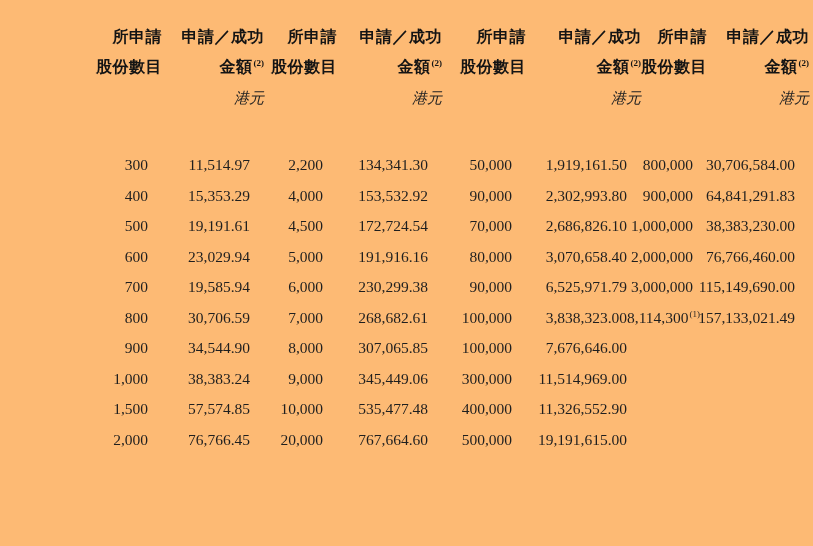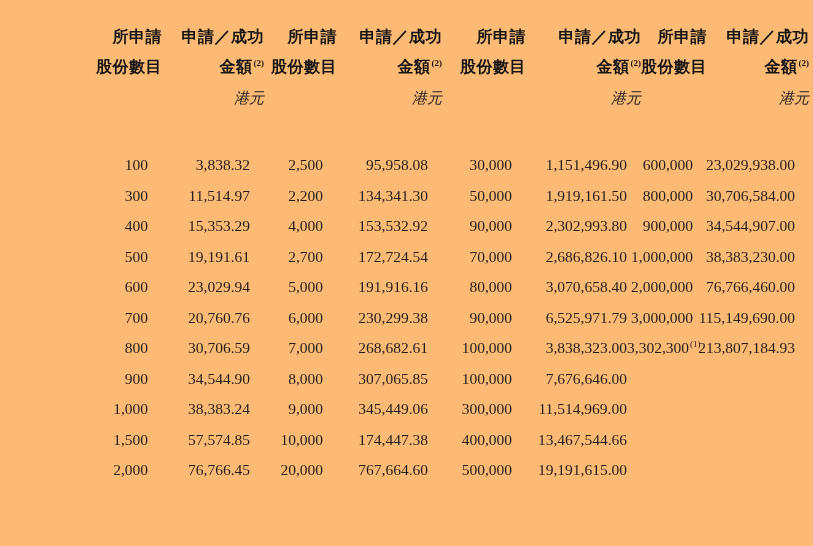--- a/index.html
+++ b/index.html
@@ -160,88 +160,78 @@
           <td class="h">
             <span class="hspan cur">港元</span>
           </td>
         </tr>
         <tr class="spacer">
           <td colspan="8"></td>
         </tr>
       </thead>
     <tbody>
         <tr>
-          <td class="d"><span>100</span></td>
-          <td class="d"><span>3,838.32</span></td>
-          <td class="d"><span>2,500</span></td>
-          <td class="d"><span>95,958.08</span></td>
-          <td class="d"><span>30,000</span></td>
-          <td class="d"><span>1,151,496.90</span></td>
-          <td class="d"><span>600,000</span></td>
-          <td class="d"><span>23,029,938.00</span></td>
-        </tr>
-        <tr>
           <td class="d"><span>300</span></td>
           <td class="d"><span>11,514.97</span></td>
           <td class="d"><span>2,200</span></td>
           <td class="d"><span>134,341.30</span></td>
           <td class="d"><span>50,000</span></td>
           <td class="d"><span>1,919,161.50</span></td>
           <td class="d"><span>800,000</span></td>
           <td class="d"><span>30,706,584.00</span></td>
         </tr>
         <tr>
           <td class="d"><span>400</span></td>
           <td class="d"><span>15,353.29</span></td>
           <td class="d"><span>4,000</span></td>
           <td class="d"><span>153,532.92</span></td>
           <td class="d"><span>90,000</span></td>
           <td class="d"><span>2,302,993.80</span></td>
           <td class="d"><span>900,000</span></td>
-          <td class="d"><span>34,544,907.00</span></td>
+          <td class="d"><span>64,841,291.83</span></td>
         </tr>
         <tr>
           <td class="d"><span>500</span></td>
           <td class="d"><span>19,191.61</span></td>
-          <td class="d"><span>2,700</span></td>
+          <td class="d"><span>4,500</span></td>
           <td class="d"><span>172,724.54</span></td>
           <td class="d"><span>70,000</span></td>
           <td class="d"><span>2,686,826.10</span></td>
           <td class="d"><span>1,000,000</span></td>
           <td class="d"><span>38,383,230.00</span></td>
         </tr>
         <tr>
           <td class="d"><span>600</span></td>
           <td class="d"><span>23,029.94</span></td>
           <td class="d"><span>5,000</span></td>
           <td class="d"><span>191,916.16</span></td>
           <td class="d"><span>80,000</span></td>
           <td class="d"><span>3,070,658.40</span></td>
           <td class="d"><span>2,000,000</span></td>
           <td class="d"><span>76,766,460.00</span></td>
         </tr>
         <tr>
           <td class="d"><span>700</span></td>
-          <td class="d"><span>20,760.76</span></td>
+          <td class="d"><span>19,585.94</span></td>
           <td class="d"><span>6,000</span></td>
           <td class="d"><span>230,299.38</span></td>
           <td class="d"><span>90,000</span></td>
           <td class="d"><span>6,525,971.79</span></td>
           <td class="d"><span>3,000,000</span></td>
           <td class="d"><span>115,149,690.00</span></td>
         </tr>
         <tr>
           <td class="d"><span>800</span></td>
           <td class="d"><span>30,706.59</span></td>
           <td class="d"><span>7,000</span></td>
           <td class="d"><span>268,682.61</span></td>
           <td class="d"><span>100,000</span></td>
           <td class="d"><span>3,838,323.00</span></td>
-          <td class="d"><span>3,302,300</span><sup class="fn">(1)</sup></td>
-          <td class="d"><span>213,807,184.93</span></td>
+          <td class="d"><span>8,114,300</span><sup class="fn">(1)</sup></td>
+          <td class="d"><span>157,133,021.49</span></td>
         </tr>
         <tr>
           <td class="d"><span>900</span></td>
           <td class="d"><span>34,544.90</span></td>
           <td class="d"><span>8,000</span></td>
           <td class="d"><span>307,065.85</span></td>
           <td class="d"><span>100,000</span></td>
           <td class="d"><span>7,676,646.00</span></td>
           <td class="d"></td>
           <td class="d"></td>
@@ -253,23 +243,23 @@
           <td class="d"><span>345,449.06</span></td>
           <td class="d"><span>300,000</span></td>
           <td class="d"><span>11,514,969.00</span></td>
           <td class="d"></td>
           <td class="d"></td>
         </tr>
         <tr>
           <td class="d"><span>1,500</span></td>
           <td class="d"><span>57,574.85</span></td>
           <td class="d"><span>10,000</span></td>
-          <td class="d"><span>174,447.38</span></td>
+          <td class="d"><span>535,477.48</span></td>
           <td class="d"><span>400,000</span></td>
-          <td class="d"><span>13,467,544.66</span></td>
+          <td class="d"><span>11,326,552.90</span></td>
           <td class="d"></td>
           <td class="d"></td>
         </tr>
         <tr>
           <td class="d"><span>2,000</span></td>
           <td class="d"><span>76,766.45</span></td>
           <td class="d"><span>20,000</span></td>
           <td class="d"><span>767,664.60</span></td>
           <td class="d"><span>500,000</span></td>
           <td class="d"><span>19,191,615.00</span></td>

